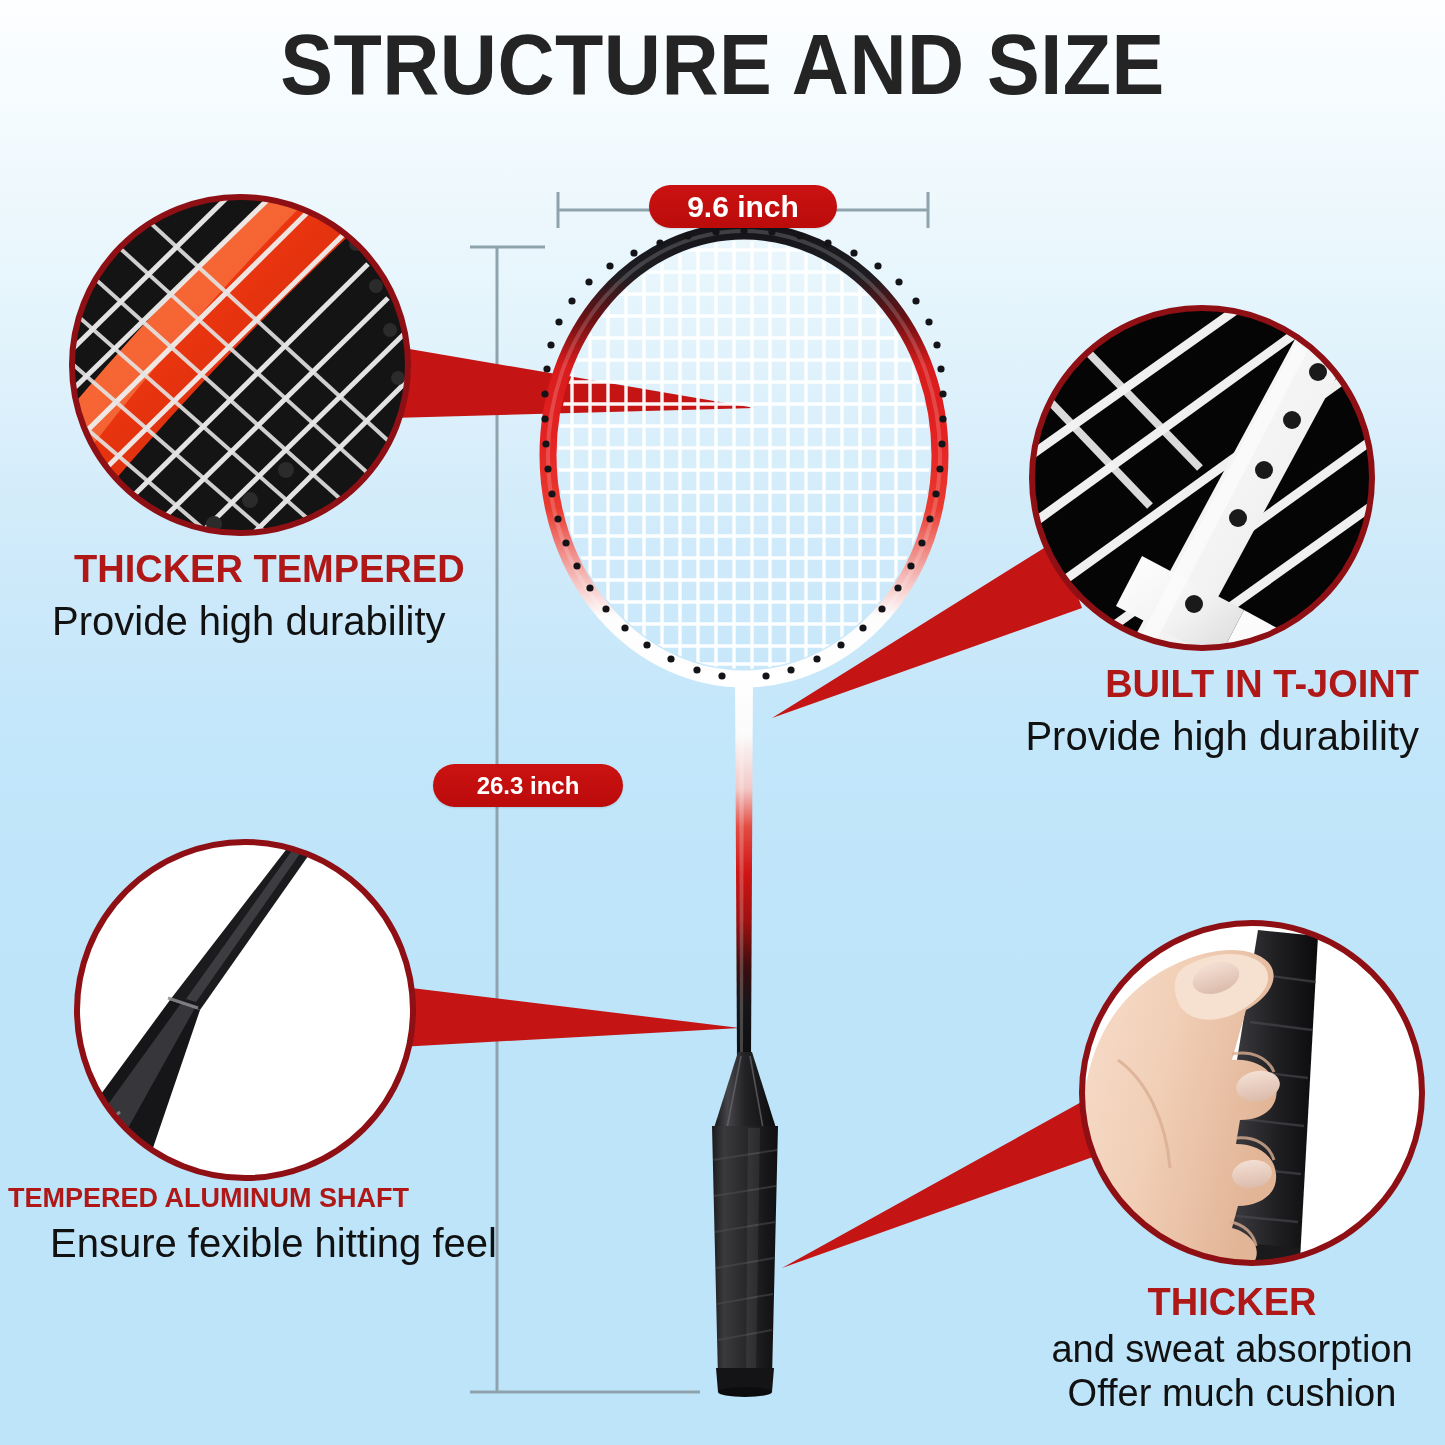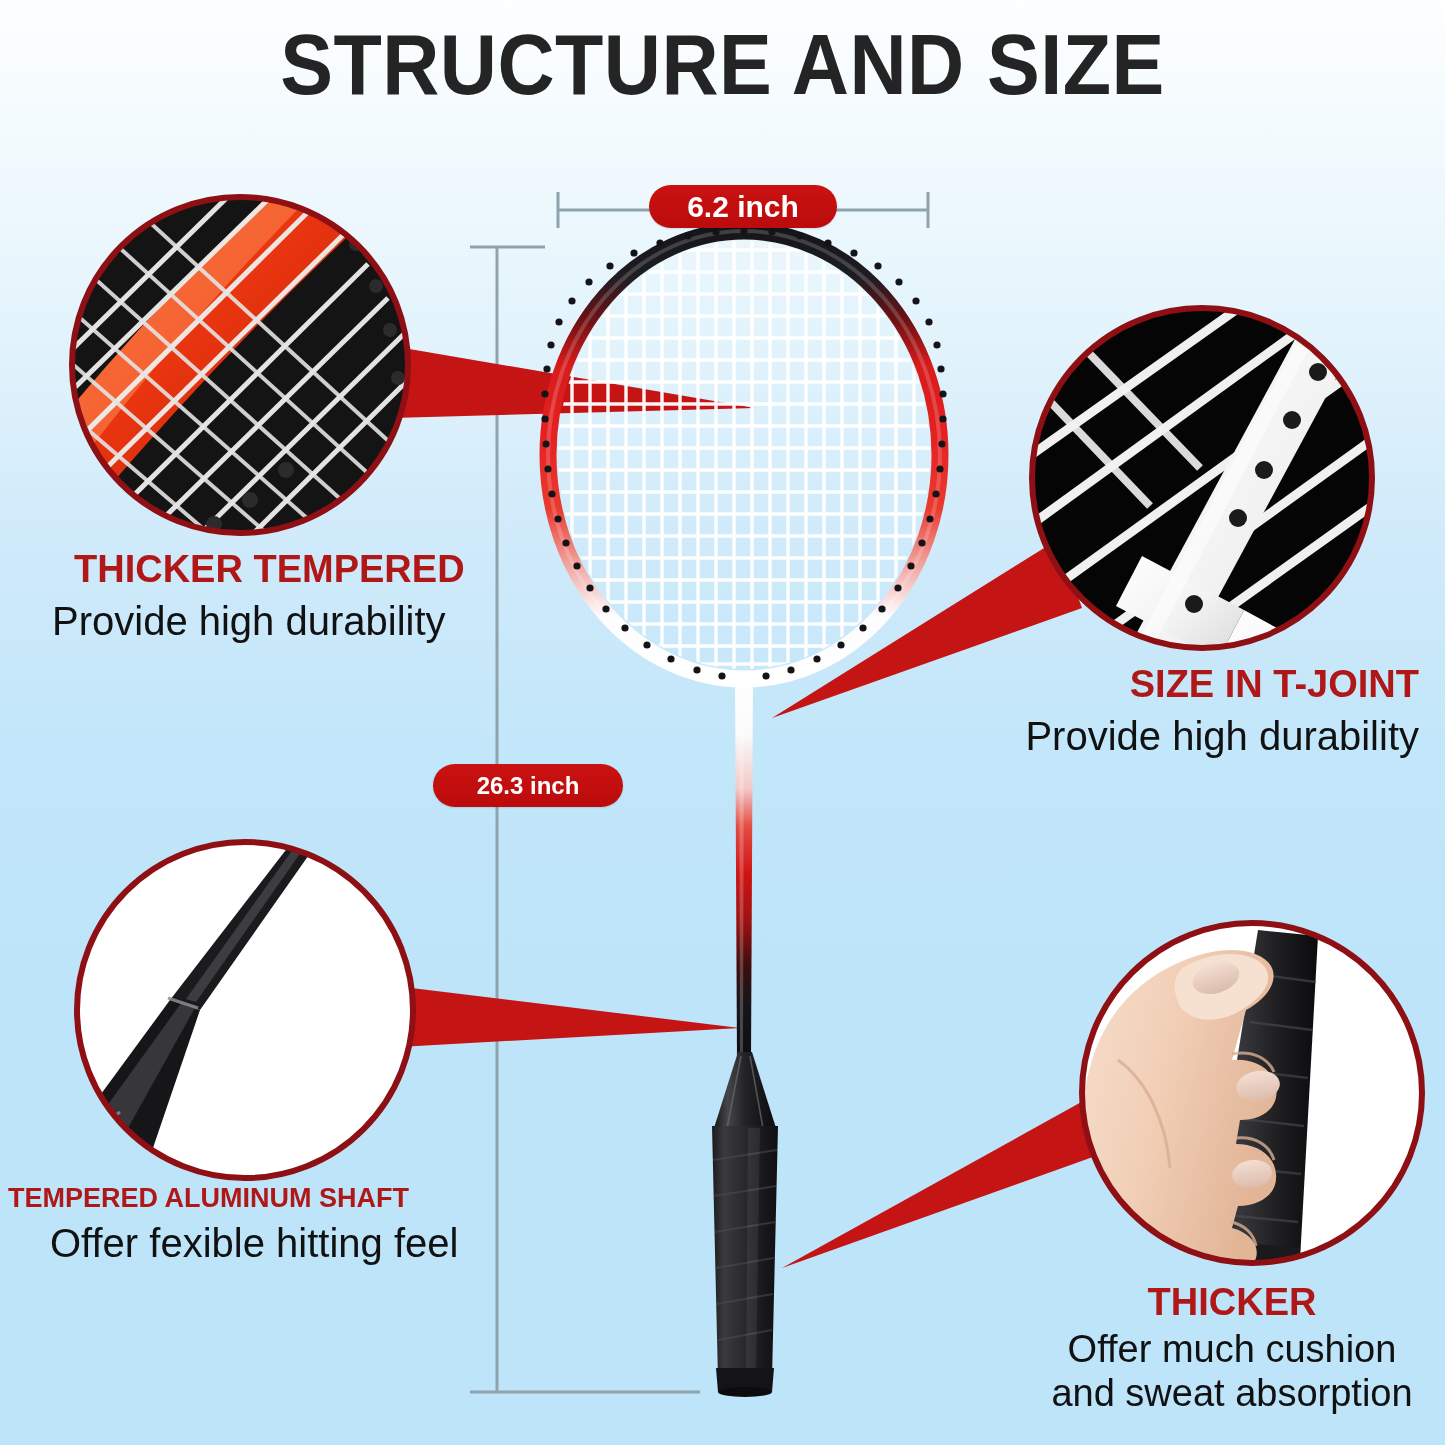--- a/index.html
+++ b/index.html
@@ -509,37 +509,37 @@
           <path d="M 1230 1222 C 1244 1224, 1254 1234, 1256 1246"></path>
           <path d="M 1118 1060 C 1146 1080, 1166 1120, 1170 1168"></path>
         </g>
       </g>
       <circle cx="1252" cy="1093" r="170" fill="none" stroke="#8e0f14" stroke-width="6"></circle>
     </g>
   </svg>
 
   <div class="title">STRUCTURE AND SIZE</div>
 
-  <div class="pill" id="pill-width">6.2 inch</div>
+  <div class="pill" id="pill-width">9.6 inch</div>
   <div class="pill" id="pill-height">26.3 inch</div>
 
   <div class="callout-text" id="txt-strings">
     <div class="callout-title">THICKER TEMPERED</div>
     <div class="callout-sub">Provide high durability</div>
   </div>
 
   <div class="callout-text" id="txt-tjoint">
-    <div class="callout-title">SIZE IN T-JOINT</div>
+    <div class="callout-title">BUILT IN T-JOINT</div>
     <div class="callout-sub">Provide high durability</div>
   </div>
 
   <div class="callout-text" id="txt-shaft">
     <div class="callout-title">TEMPERED ALUMINUM SHAFT</div>
-    <div class="callout-sub">Offer fexible hitting feel</div>
+    <div class="callout-sub">Ensure fexible hitting feel</div>
   </div>
 
   <div class="callout-text" id="txt-overgrip">
     <div class="callout-title">THICKER</div>
+    <div class="callout-sub">and sweat absorption</div>
     <div class="callout-sub">Offer much cushion</div>
-    <div class="callout-sub">and sweat absorption</div>
   </div>
 
 </div>
 
 </body></html>

